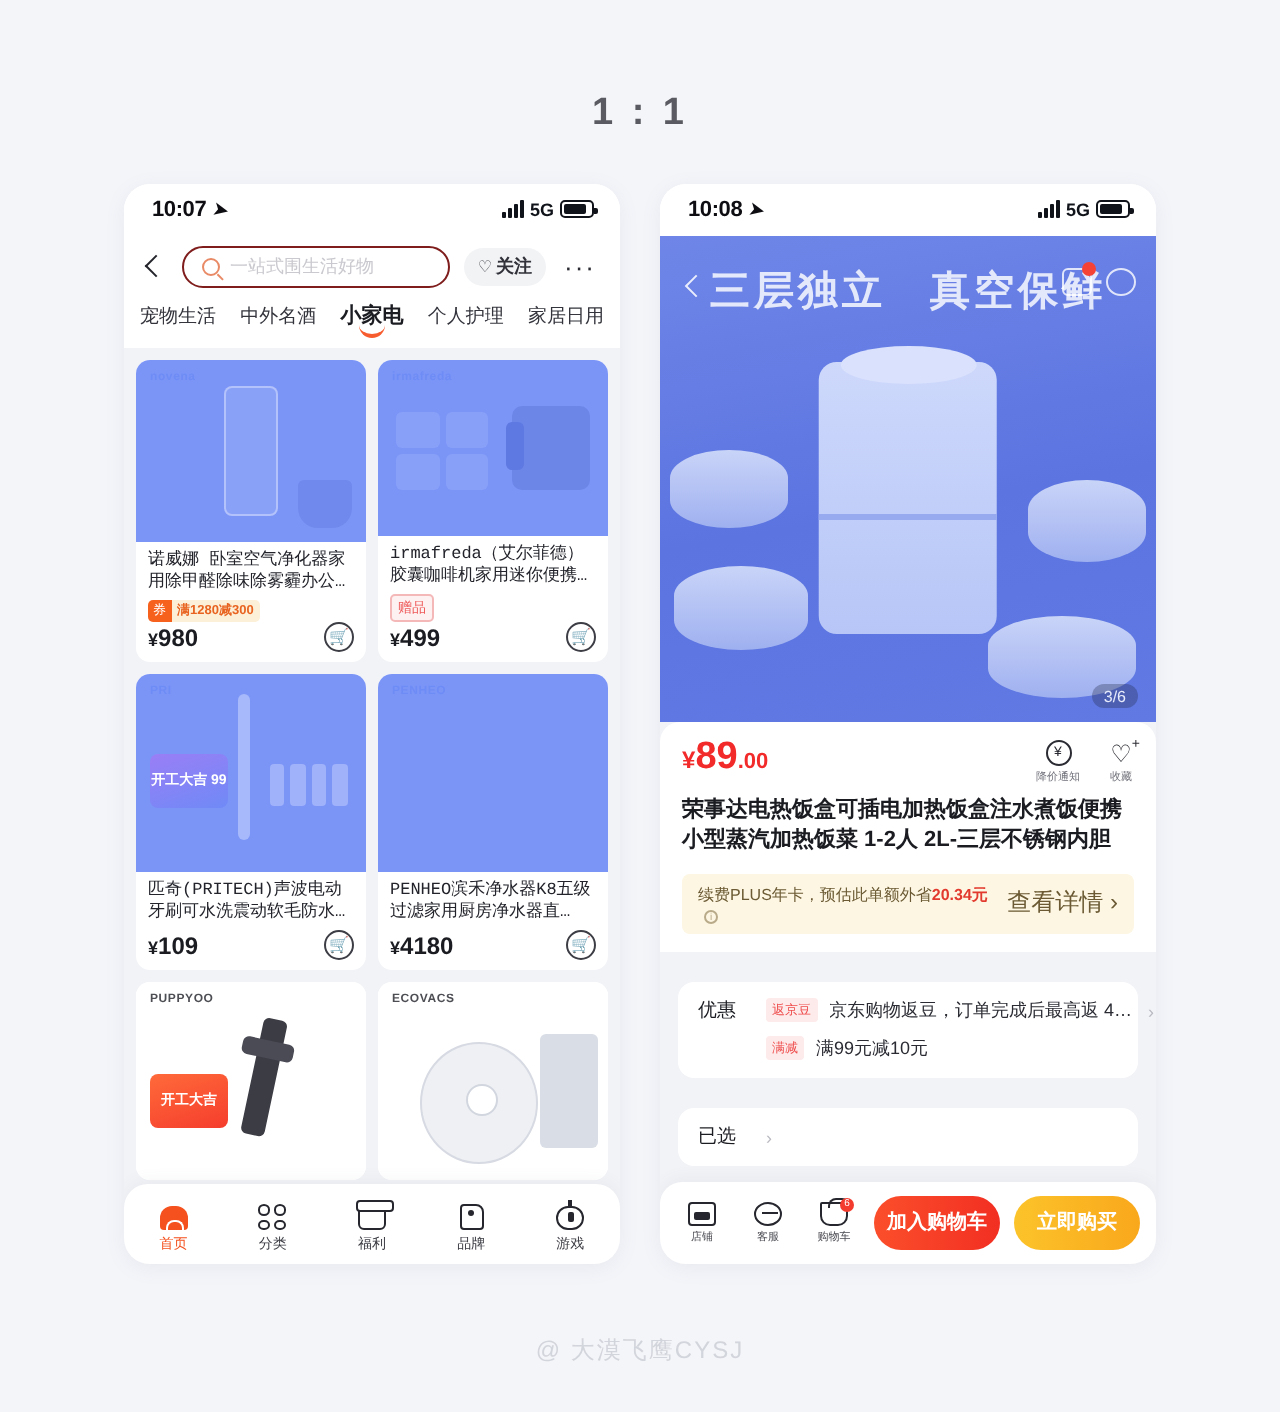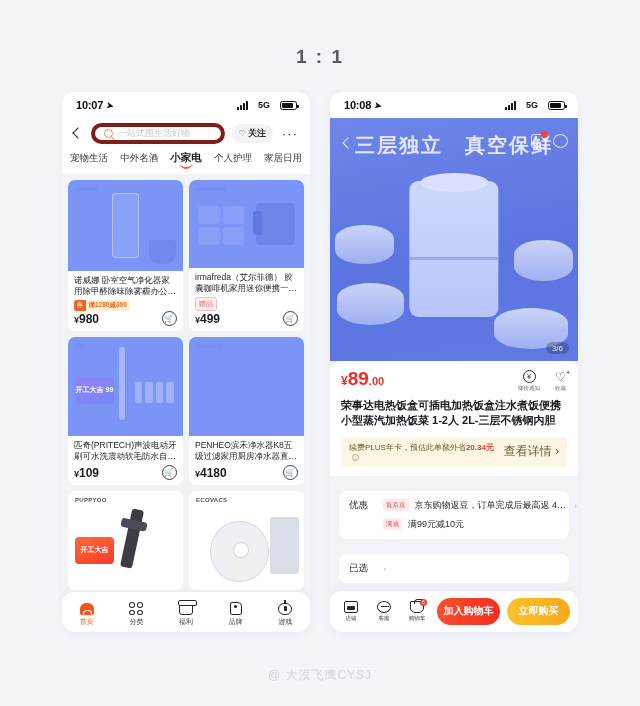--- a/index.html
+++ b/index.html
@@ -40,42 +40,42 @@
 
   
   .statusbar {
     height: 26px; display: flex; align-items: center;
     justify-content: space-between;
     padding: 0 13px 0 14px;
     background: #fff; position: relative; z-index: 6;
   }
   .sb-time { font-size: 11px; font-weight: bold; color: #0d0d12; letter-spacing: -0.2px; }
   .sb-time .loc { display:inline-block; margin-left:3px; transform: rotate(12deg); font-size:10px;}
-  .sb-right { display: flex; align-items: center; gap: 10px; }
+  .sb-right { display: flex; gap: 3px; }
   .sb-bars { display: flex; align-items: flex-end; gap: 1px; height: 9px;}
   .sb-bars i { display:block; width: 2px; background:#11131a; border-radius:.5px;}
   .sb-bars i:nth-child(1){height:3px;} .sb-bars i:nth-child(2){height:5px;}
   .sb-bars i:nth-child(3){height:7px;} .sb-bars i:nth-child(4){height:9px;}
   .sb-5g { font-size: 9px; font-weight: bold; color:#11131a; }
   .sb-batt { width: 17px; height: 9px; border: 1px solid #11131a; border-radius: 2.5px; padding:1px; position:relative;}
   .sb-batt:after{content:"";position:absolute;right:-2.5px;top:3px;width:1.5px;height:3px;background:#11131a;border-radius:0 1px 1px 0;}
   .sb-batt span{display:block;height:100%;width:86%;background:#11131a;border-radius:1px;}
 
   
   .l-body { height: 514px; background:#f2f3f7; position:relative; }
 
   .l-searchrow {
     background:#fff; display:flex; align-items:center; gap:7px;
     padding: 5px 10px 6px 8px;
   }
   .back-ico { width:14px; height:18px; flex:0 0 14px; position:relative; cursor:pointer;}
   .back-ico:before{content:"";position:absolute;left:4px;top:4px;width:7px;height:7px;
     border-left:1.6px solid #23242b;border-bottom:1.6px solid #23242b;transform:rotate(45deg);}
   .searchbox {
-    flex:1; height:21px; border:4px solid #7f1d1d; border-radius:11px;
+    flex:1; height:21px; border:1px solid #7f1d1d; border-radius:11px;
     display:flex; align-items:center; gap:5px; padding:0 9px; background:#fff; cursor:text;
   }
   .search-ico { width:9px;height:9px;border:1.3px solid #e98a66;border-radius:50%;position:relative;flex:0 0 9px;}
   .search-ico:after{content:"";position:absolute;right:-3px;bottom:-2px;width:4px;height:1.3px;background:#e98a66;transform:rotate(45deg);}
   .search-ph { font-size:9px; color:#c9c9cf; white-space:nowrap; }
   .follow-btn {
     display:flex;align-items:center;gap:2px;background:#f2f3f5;border-radius:10px;
     padding:3px 7px; cursor:pointer;
   }
   .heart-ico{font-size:8px;color:#4a4b52;line-height:1;}
@@ -97,21 +97,21 @@
   .l-grid {
     padding: 6px; display:grid; grid-template-columns: 1fr 1fr; gap:6px;
     height: 422px; overflow:hidden;
   }
   .card { background:#fff; border-radius:7px; overflow:hidden; display:flex; flex-direction:column; cursor:pointer;}
   .card-img { height:99px; position:relative; overflow:hidden; background:#7b95f7;}
   .card-img.plain { background:#fff; }
   .card-info { padding:4px 6px 5px; display:flex; flex-direction:column; flex:1;}
   .card-title {
     font-size:8.5px; line-height:1.32; color:#23242b; height:22px; overflow:hidden;
-    display:-webkit-box; -webkit-line-clamp:2; -webkit-box-orient:vertical;
+    display:-webkit-box;font-family:Liberation Mono, monospace; -webkit-line-clamp:2; -webkit-box-orient:vertical;
   }
   .badge-row{ margin-top:3px; display:flex; }
   .badge-coupon{ display:flex; align-items:stretch; border-radius:2.5px; overflow:hidden; height:11px;}
   .badge-coupon .bc-l{background:#f7611e;color:#fff;font-size:6.5px;padding:0 2.5px;display:flex;align-items:center;}
   .badge-coupon .bc-r{background:#fdf0d8;color:#e8631f;font-size:6.5px;font-weight:bold;padding:0 3px;display:flex;align-items:center;}
   .badge-gift{ border:0.8px solid #f4b8b8; color:#ef5a5a; background:#fdf1f1;
     font-size:7px; padding:1px 3px; border-radius:2.5px; }
   .price-row{ display:flex; align-items:center; justify-content:space-between;}
   .price{ font-size:12px; font-weight:bold; color:#1b1c22; }
   .price .cur{ font-size:9px; }

